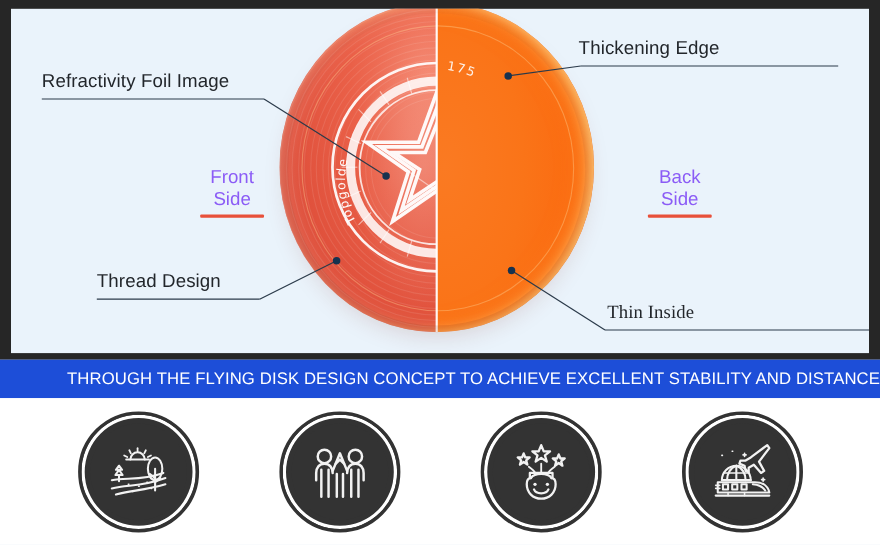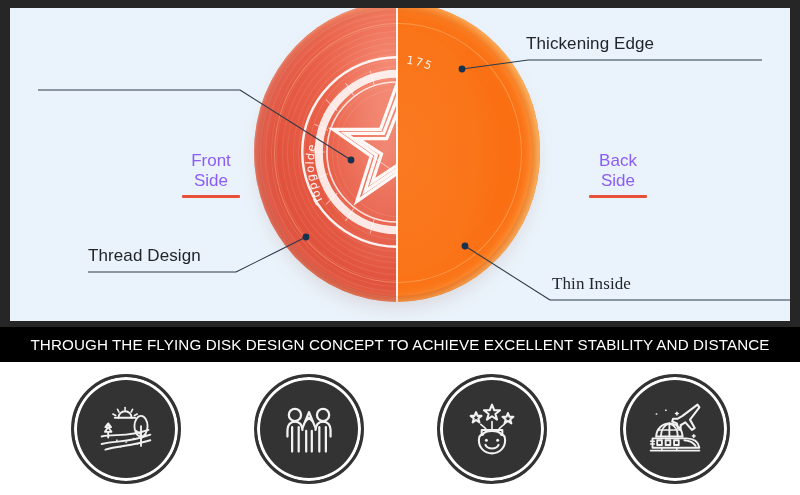--- a/index.html
+++ b/index.html
@@ -101,22 +101,22 @@
   }
   .side-label .accent{
     height:3px;background:#e8503a;margin:4px auto 0 auto;width:58px;border-radius:1px;
   }
 
   .leader{position:absolute;overflow:visible;}
 
   
   .banner{
     position:absolute;left:0;top:327px;width:800px;height:35px;
-    background:#000000;
-    display:flex;align-items:center;justify-content:center;
+    background:#1d4ed8;
+    display:flex;align-items:center;justify-content:flex-end;
   }
   .banner-text{
     color:#ffffff;font-size:15.2px;letter-spacing:.1px;white-space:nowrap;
     font-family:"Liberation Sans", sans-serif;
   }
 
   
   .badges{
     position:absolute;left:0;top:362px;width:800px;height:133px;
     background:#ffffff;
@@ -235,20 +235,23 @@
           <line x1="540" y1="292" x2="455" y2="238"></line>
         </g>
         <g fill="#17324f">
           <circle cx="341" cy="152" r="3.4"></circle>
           <circle cx="296" cy="229" r="3.4"></circle>
           <circle cx="452" cy="61" r="3.4"></circle>
           <circle cx="455" cy="238" r="3.4"></circle>
         </g>
       </svg>
 
+      <div class="callout" style="left:28px;top:56px;">
+        <div class="txt">Refractivity Foil Image</div>
+      </div>
 
       <div class="callout" style="left:516px;top:26px;">
         <div class="txt">Thickening Edge</div>
       </div>
 
       <div class="callout" style="left:78px;top:238px;">
         <div class="txt">Thread Design</div>
       </div>
 
       <div class="callout" style="left:542px;top:266px;font-family:Liberation Serif, serif;">

